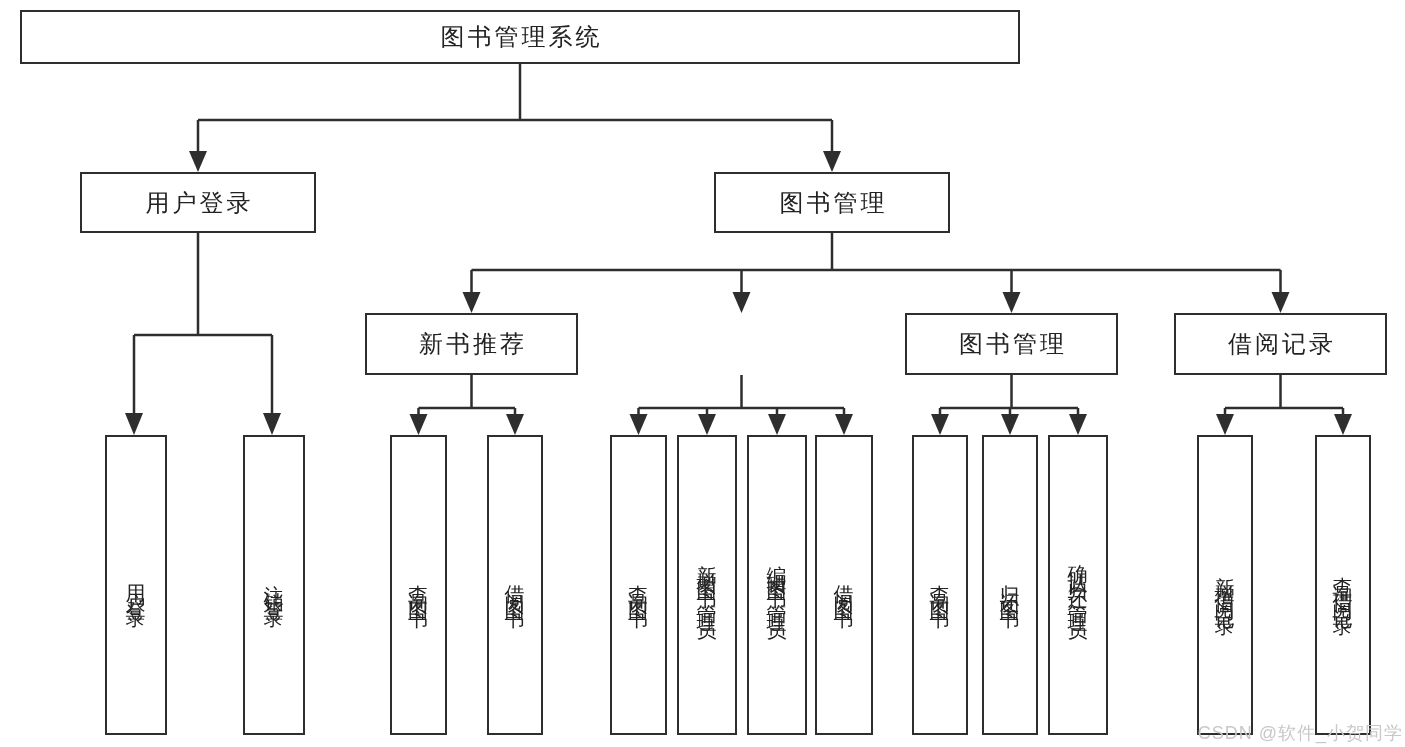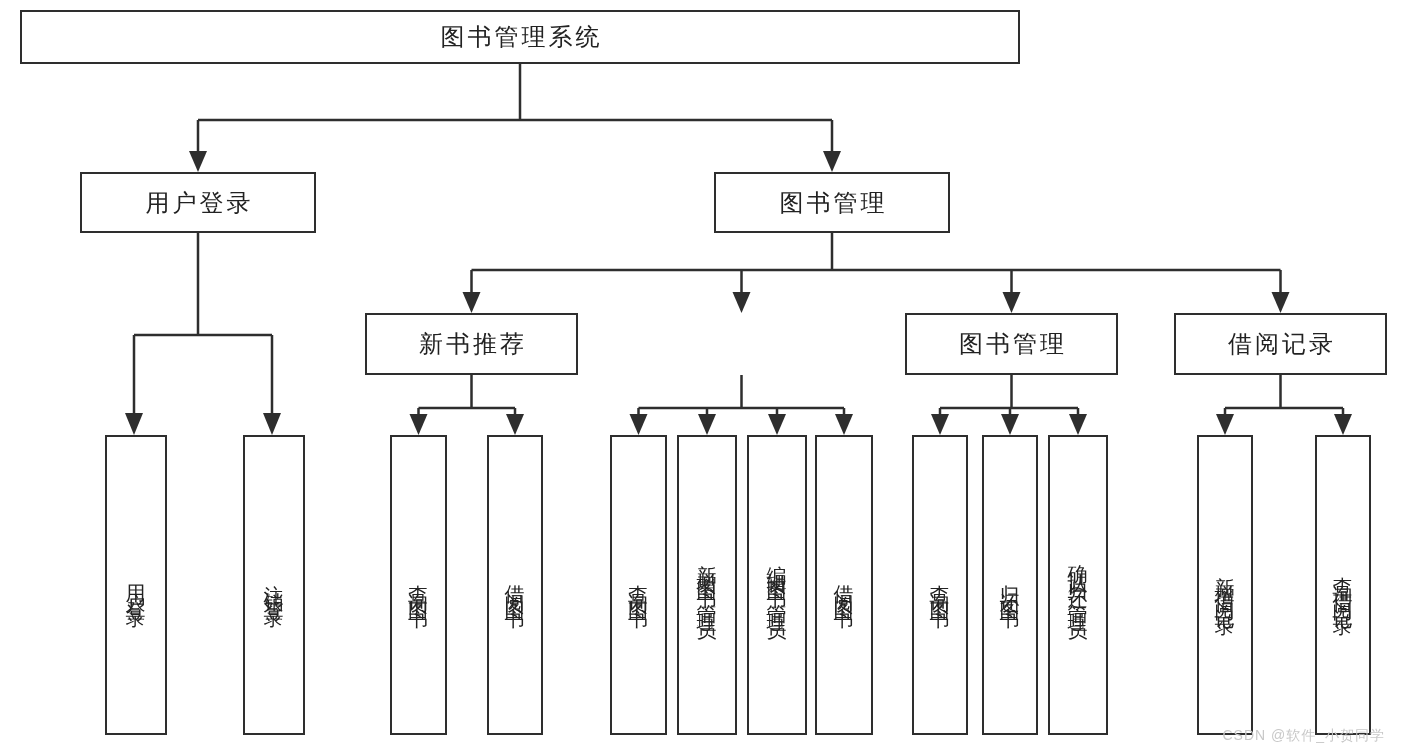--- a/index.html
+++ b/index.html
@@ -21,22 +21,22 @@
   .node .h{
     font-size:24px;letter-spacing:3px;white-space:nowrap;
     text-indent:3px; 
     text-align:right;
   }
   .leaf .v{
     writing-mode:vertical-rl;text-orientation:mixed;
     font-size:20px;letter-spacing:8px;line-height:1.1;white-space:nowrap;
   }
   .watermark{
-    position:absolute;right:20px;bottom:2px;z-index:5;
-    font-size:14px;letter-spacing:1px;
+    position:absolute;right:2px;bottom:2px;z-index:5;
+    font-size:18px;letter-spacing:1px;
     color:var(--watermark-color,#c8c8c8);
   }
 </style>
 </head>
 <body>
 
 <div class="canvas">
 
   <svg class="connectors" width="1405" height="747" viewBox="0 0 1405 747">
 

